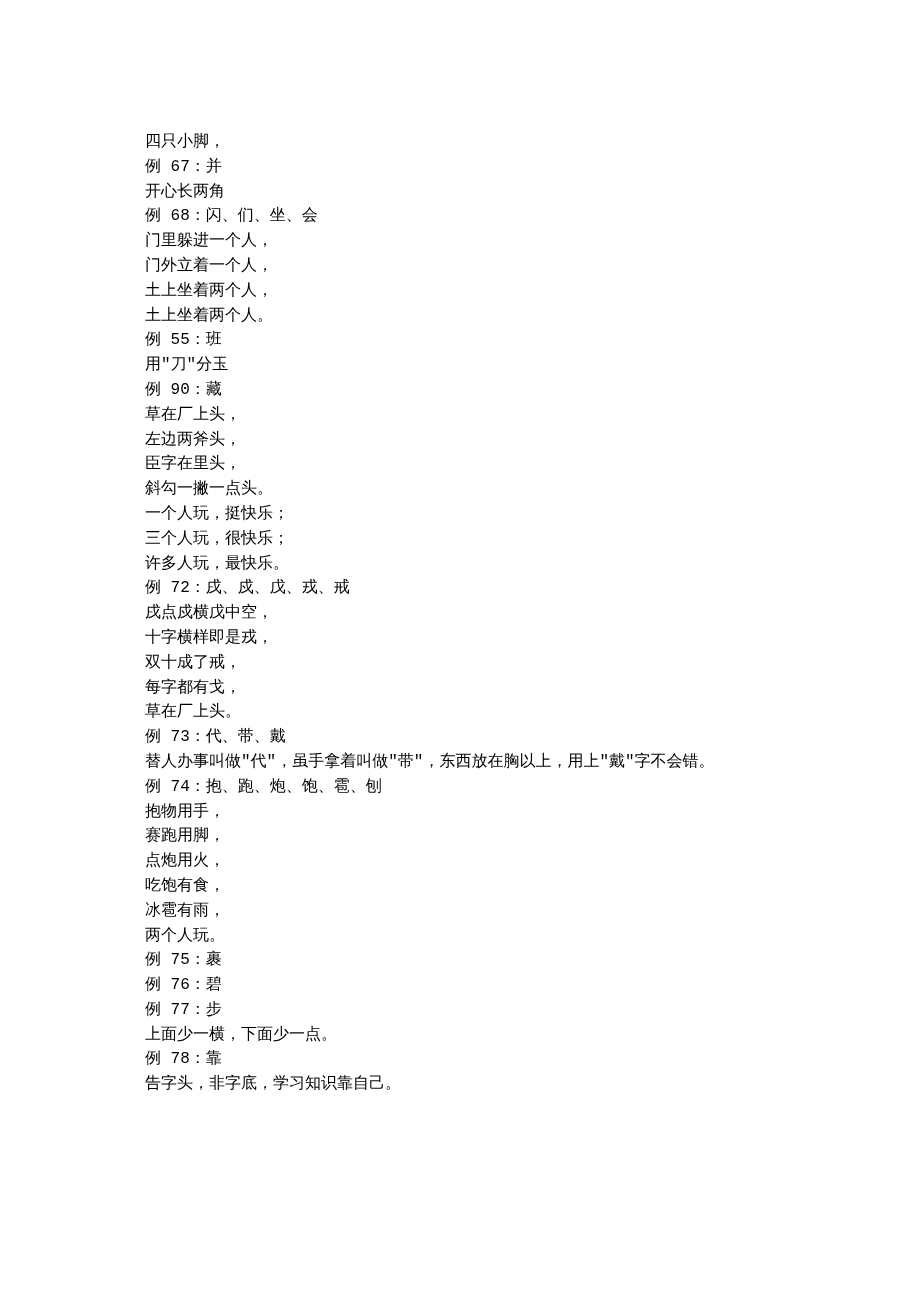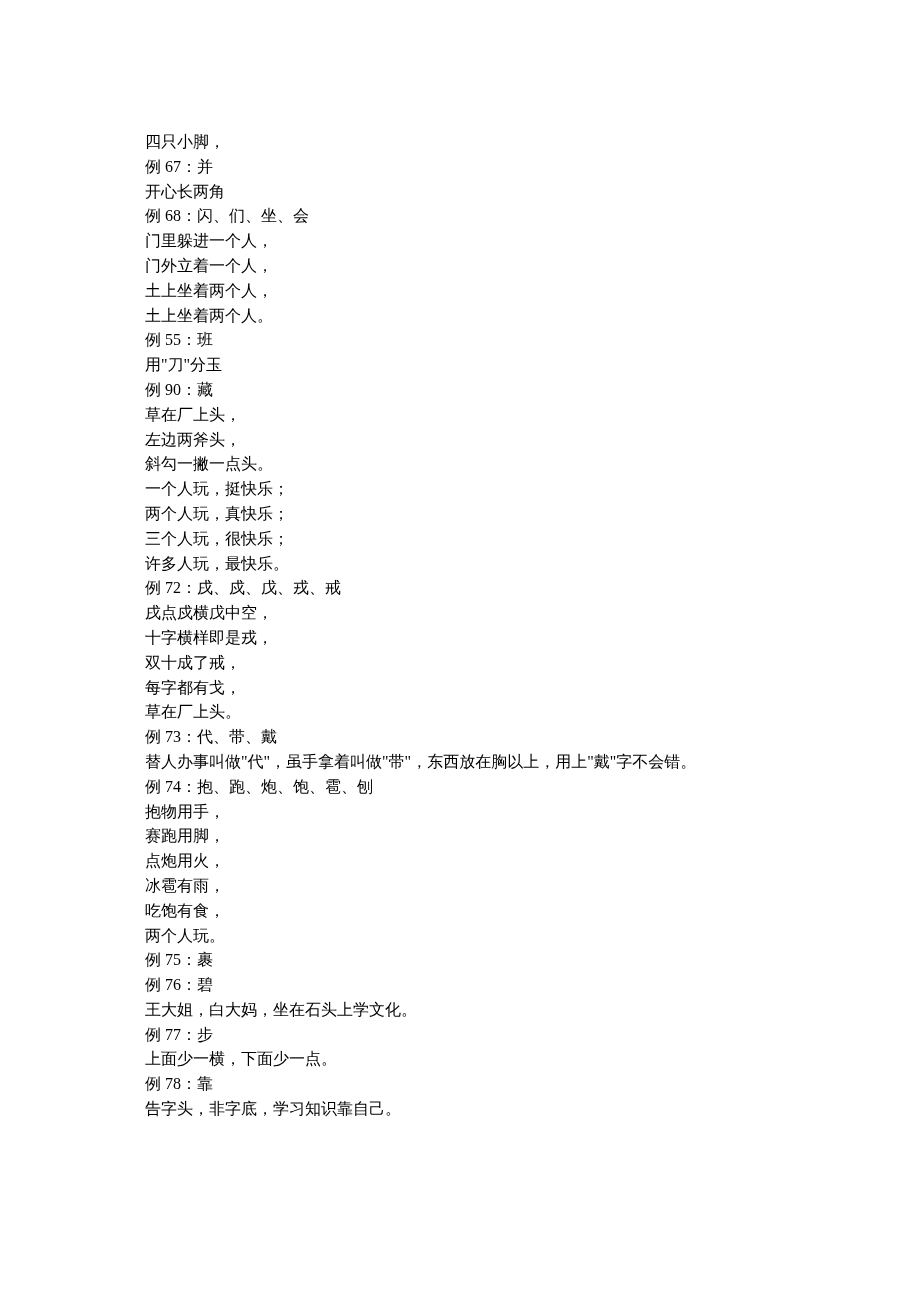--- a/index.html
+++ b/index.html
@@ -1,18 +1,19 @@
 <!DOCTYPE html>
 <html><head>
   <meta charset="utf-8">
   <style>
     * {
       margin: 0;
       padding: 0;
       box-sizing: border-box;
+      font-family: Liberation Mono, monospace;
     }
     body {
       width: 920px;
       height: 1302px;
       background: #ffffff;
       font-family: "SimSun", "宋体", serif;
       font-size: 16px;
       line-height: 1.55;
       color: #000000;
       padding: 130px 145px 0 145px;
@@ -32,40 +33,39 @@
   <span class="line">例 68：闪、们、坐、会</span>
   <span class="line">门里躲进一个人，</span>
   <span class="line">门外立着一个人，</span>
   <span class="line">土上坐着两个人，</span>
   <span class="line">土上坐着两个人。</span>
   <span class="line">例 55：班</span>
   <span class="line">用"刀"分玉</span>
   <span class="line">例 90：藏</span>
   <span class="line">草在厂上头，</span>
   <span class="line">左边两斧头，</span>
+  <span class="line">臣字在里头，</span>
   <span class="line">斜勾一撇一点头。</span>
   <span class="line">一个人玩，挺快乐；</span>
-  <span class="line">两个人玩，真快乐；</span>
   <span class="line">三个人玩，很快乐；</span>
   <span class="line">许多人玩，最快乐。</span>
   <span class="line">例 72：戌、戍、戊、戎、戒</span>
   <span class="line">戌点戍横戊中空，</span>
   <span class="line">十字横样即是戎，</span>
   <span class="line">双十成了戒，</span>
   <span class="line">每字都有戈，</span>
   <span class="line">草在厂上头。</span>
   <span class="line">例 73：代、带、戴</span>
   <span class="line">替人办事叫做"代"，虽手拿着叫做"带"，东西放在胸以上，用上"戴"字不会错。</span>
   <span class="line">例 74：抱、跑、炮、饱、雹、刨</span>
   <span class="line">抱物用手，</span>
   <span class="line">赛跑用脚，</span>
   <span class="line">点炮用火，</span>
+  <span class="line">吃饱有食，</span>
   <span class="line">冰雹有雨，</span>
-  <span class="line">吃饱有食，</span>
   <span class="line">两个人玩。</span>
   <span class="line">例 75：裹</span>
   <span class="line">例 76：碧</span>
-  <span class="line">王大姐，白大妈，坐在石头上学文化。</span>
   <span class="line">例 77：步</span>
   <span class="line">上面少一横，下面少一点。</span>
   <span class="line">例 78：靠</span>
   <span class="line">告字头，非字底，学习知识靠自己。</span>
 </div>
 
 </body></html>

